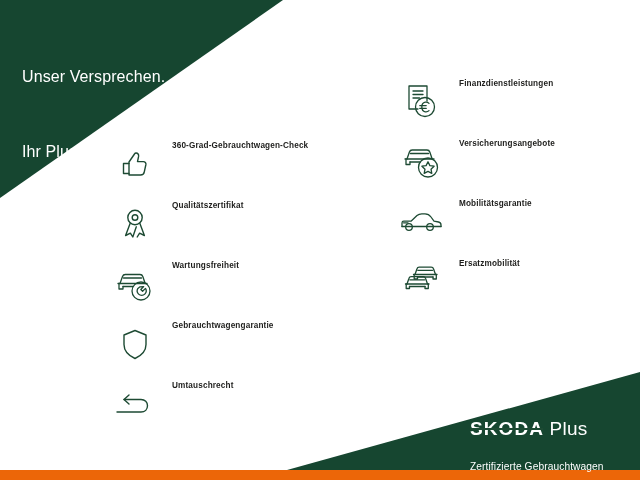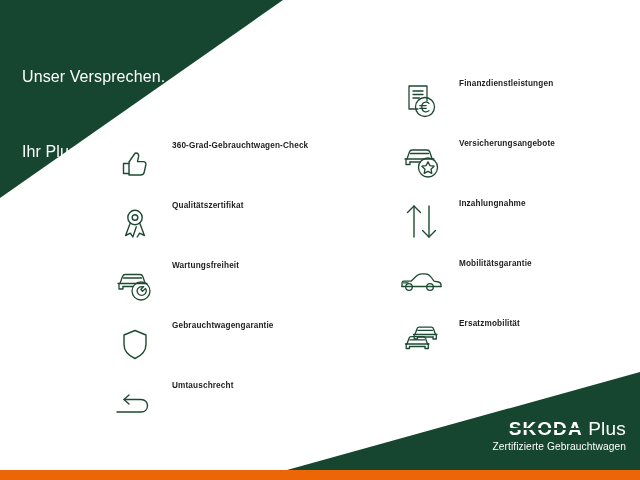--- a/index.html
+++ b/index.html
@@ -81,21 +81,21 @@
     top: 420px;
     width: 116px;
     height: 40px;
   }
   #skoda-logo {
     position: absolute;
     left: 470px;
     top: 418px;
     width: 156px;
     height: 42px;
-    text-align: right;
+    text-align: left;
     color: #ffffff;
   }
   #skoda-wordmark {
     font-size: 19px;
     letter-spacing: 1.1px;
     line-height: 22px;
     white-space: nowrap;
   }
   #skoda-wordmark .skoda-mark {
     font-weight: bold;
@@ -114,20 +114,21 @@
   }
   #skoda-wordmark .skoda-plus {
     font-weight: 400;
     letter-spacing: 0.2px;
   }
   #skoda-sub {
     font-size: 10.2px;
     letter-spacing: 0.1px;
     line-height: 14px;
     white-space: nowrap;
+    margin-top: 20px;
   }
 </style>
 </head>
 <body>
 
 <div id="stage">
 
   <svg class="bg-layer" viewBox="0 0 640 480">
     <rect x="0" y="0" width="640" height="480" fill="#ffffff"></rect>
     <polygon points="0,0 283,0 0,198" fill="#164630"></polygon>
@@ -223,31 +224,20 @@
           <path d="M6 18 L6 23.5 L10 23.5 L10 21"></path>
           <path d="M10.4 12.5 L28.6 12.5"></path>
           <path d="M10 21 L20 21"></path>
           <circle cx="28" cy="26.5" r="9.5"></circle>
           <path d="M28 20.8 L29.9 24.6 L34.1 25.2 L31 28.2 L31.8 32.4 L28 30.4 L24.2 32.4 L25 28.2 L21.9 25.2 L26.1 24.6 Z"></path>
         </svg>
       </span>
       <span class="flabel">Versicherungsangebote</span>
     </div>
 
-    <div class="feature">
-      <span class="ficon">
-        <svg width="42" height="42" viewBox="0 0 42 42" fill="none" stroke="#1d4a33" stroke-width="1.4" stroke-linejoin="round" stroke-linecap="round">
-          <path d="M13 36 L13 5"></path>
-          <path d="M6.5 11.5 L13 5 L19.5 11.5"></path>
-          <path d="M28 5 L28 36"></path>
-          <path d="M21.5 29.5 L28 36 L34.5 29.5"></path>
-        </svg>
-      </span>
-      <span class="flabel">Inzahlungnahme</span>
-    </div>
 
     <div class="feature">
       <span class="ficon">
         <svg width="46" height="28" viewBox="0 0 46 28" fill="none" stroke="#1d4a33" stroke-width="1.3" stroke-linejoin="round" stroke-linecap="round">
           <path d="M3 18.5 L3 15 C3 14 3.8 13.2 4.8 13.2 L12 13.2 L18 7.5 C19.4 6.3 21 5.8 22.8 5.8 L26 5.8 C28.4 5.8 30.6 7 32 9 L35 13.2 L39.5 14 C41 14.3 42 15.6 42 17.1 L42 18.5"></path>
           <path d="M3 18.5 L42 18.5"></path>
           <circle cx="10" cy="19" r="3.3"></circle>
           <circle cx="31" cy="19" r="3.3"></circle>
           <path d="M4.5 14.8 L9 14.8"></path>
         </svg>

